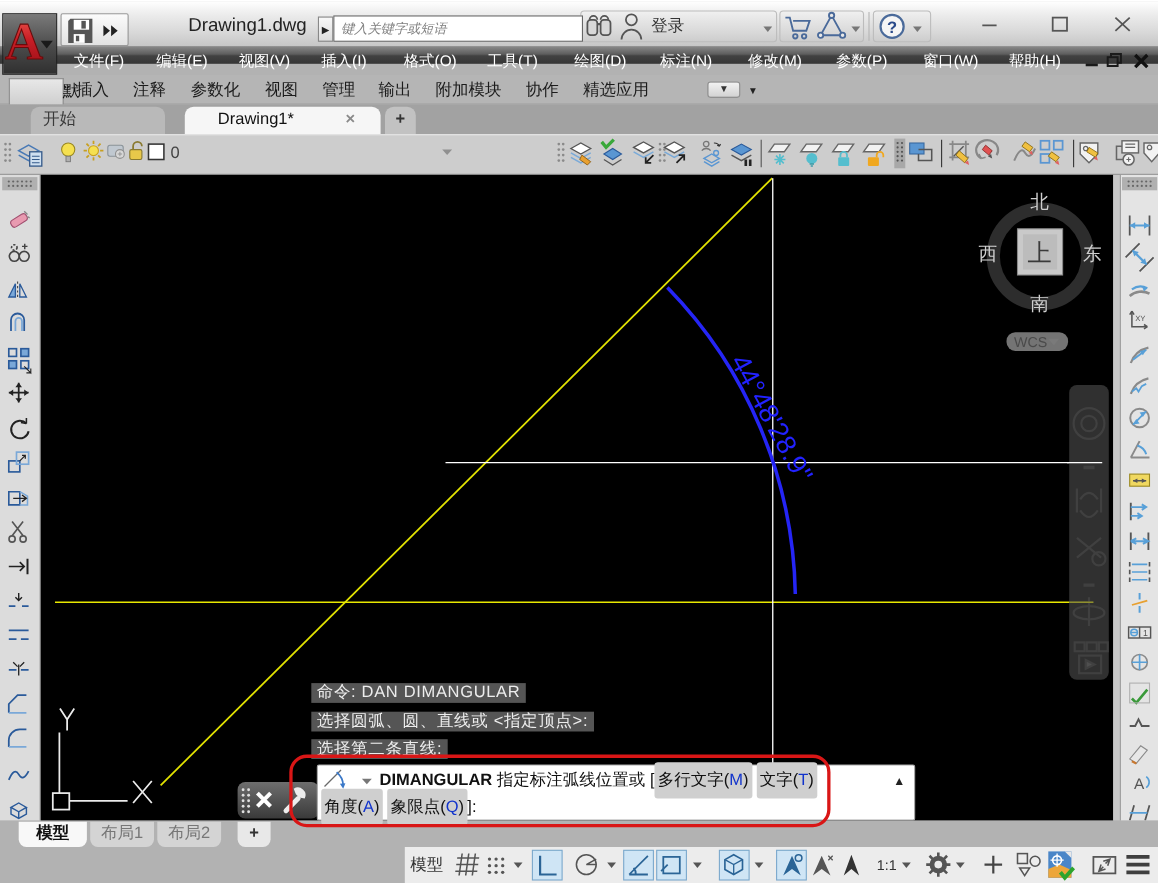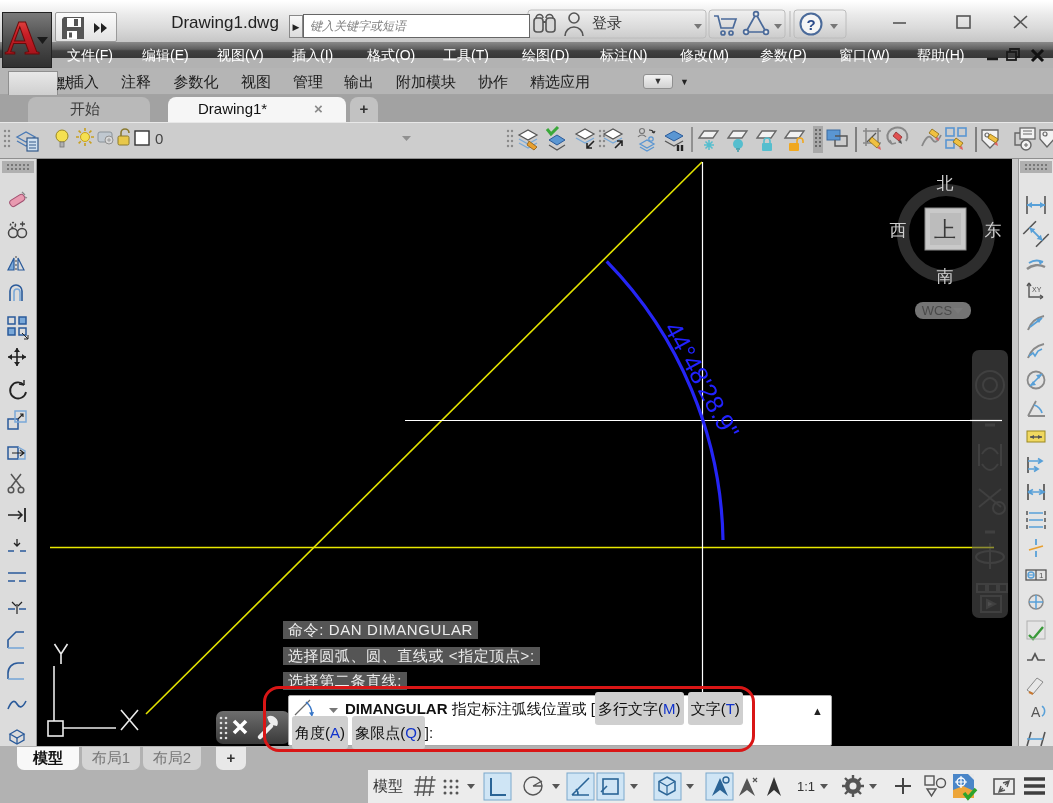--- a/index.html
+++ b/index.html
@@ -139,21 +139,21 @@
     <span class="rt" style="left:238px; width:36px;">视图</span>
     <span class="rt" style="left:290px; width:36px;">管理</span>
     <span class="rt" style="left:341px; width:36px;">输出</span>
     <span class="rt" style="left:393px; width:66px;">附加模块</span>
     <span class="rt" style="left:475px; width:36px;">协作</span>
     <span class="rt" style="left:527px; width:66px;">精选应用</span>
     <span style="position:absolute; left:643px; top:6px; width:30px; height:15px; background:linear-gradient(#f2f2f2,#d2d2d2); border:1px solid #909090; border-radius:3px; text-align:center; line-height:12px; font-size:9px; color:#333;">▼</span>
     <span style="position:absolute; left:680px; top:9px; font-size:9px; color:#222;">▼</span>
   </div>
   <div id="filetabs" class="abs">
-    <div class="ftab" id="ftab-start" style="text-align:left; padding-left:42px;">开始</div>
+    <div class="ftab" id="ftab-start" style="text-align:left; padding-left:11px;">开始</div>
     <div class="ftab" id="ftab-dwg">
         <span style="position:absolute; left:30px; top:0;">Drawing1*</span>
         <span style="position:absolute; left:146px; top:0; color:#8a8a8a; font-weight:bold;">×</span>
       </div>
     <div class="ftab" id="ftab-plus">+</div>
   </div>
   <div id="toolrow" class="abs">
     <svg width="1053" height="35" viewBox="0 0 1053 35">
 
       <g fill="#8a8a8a">

